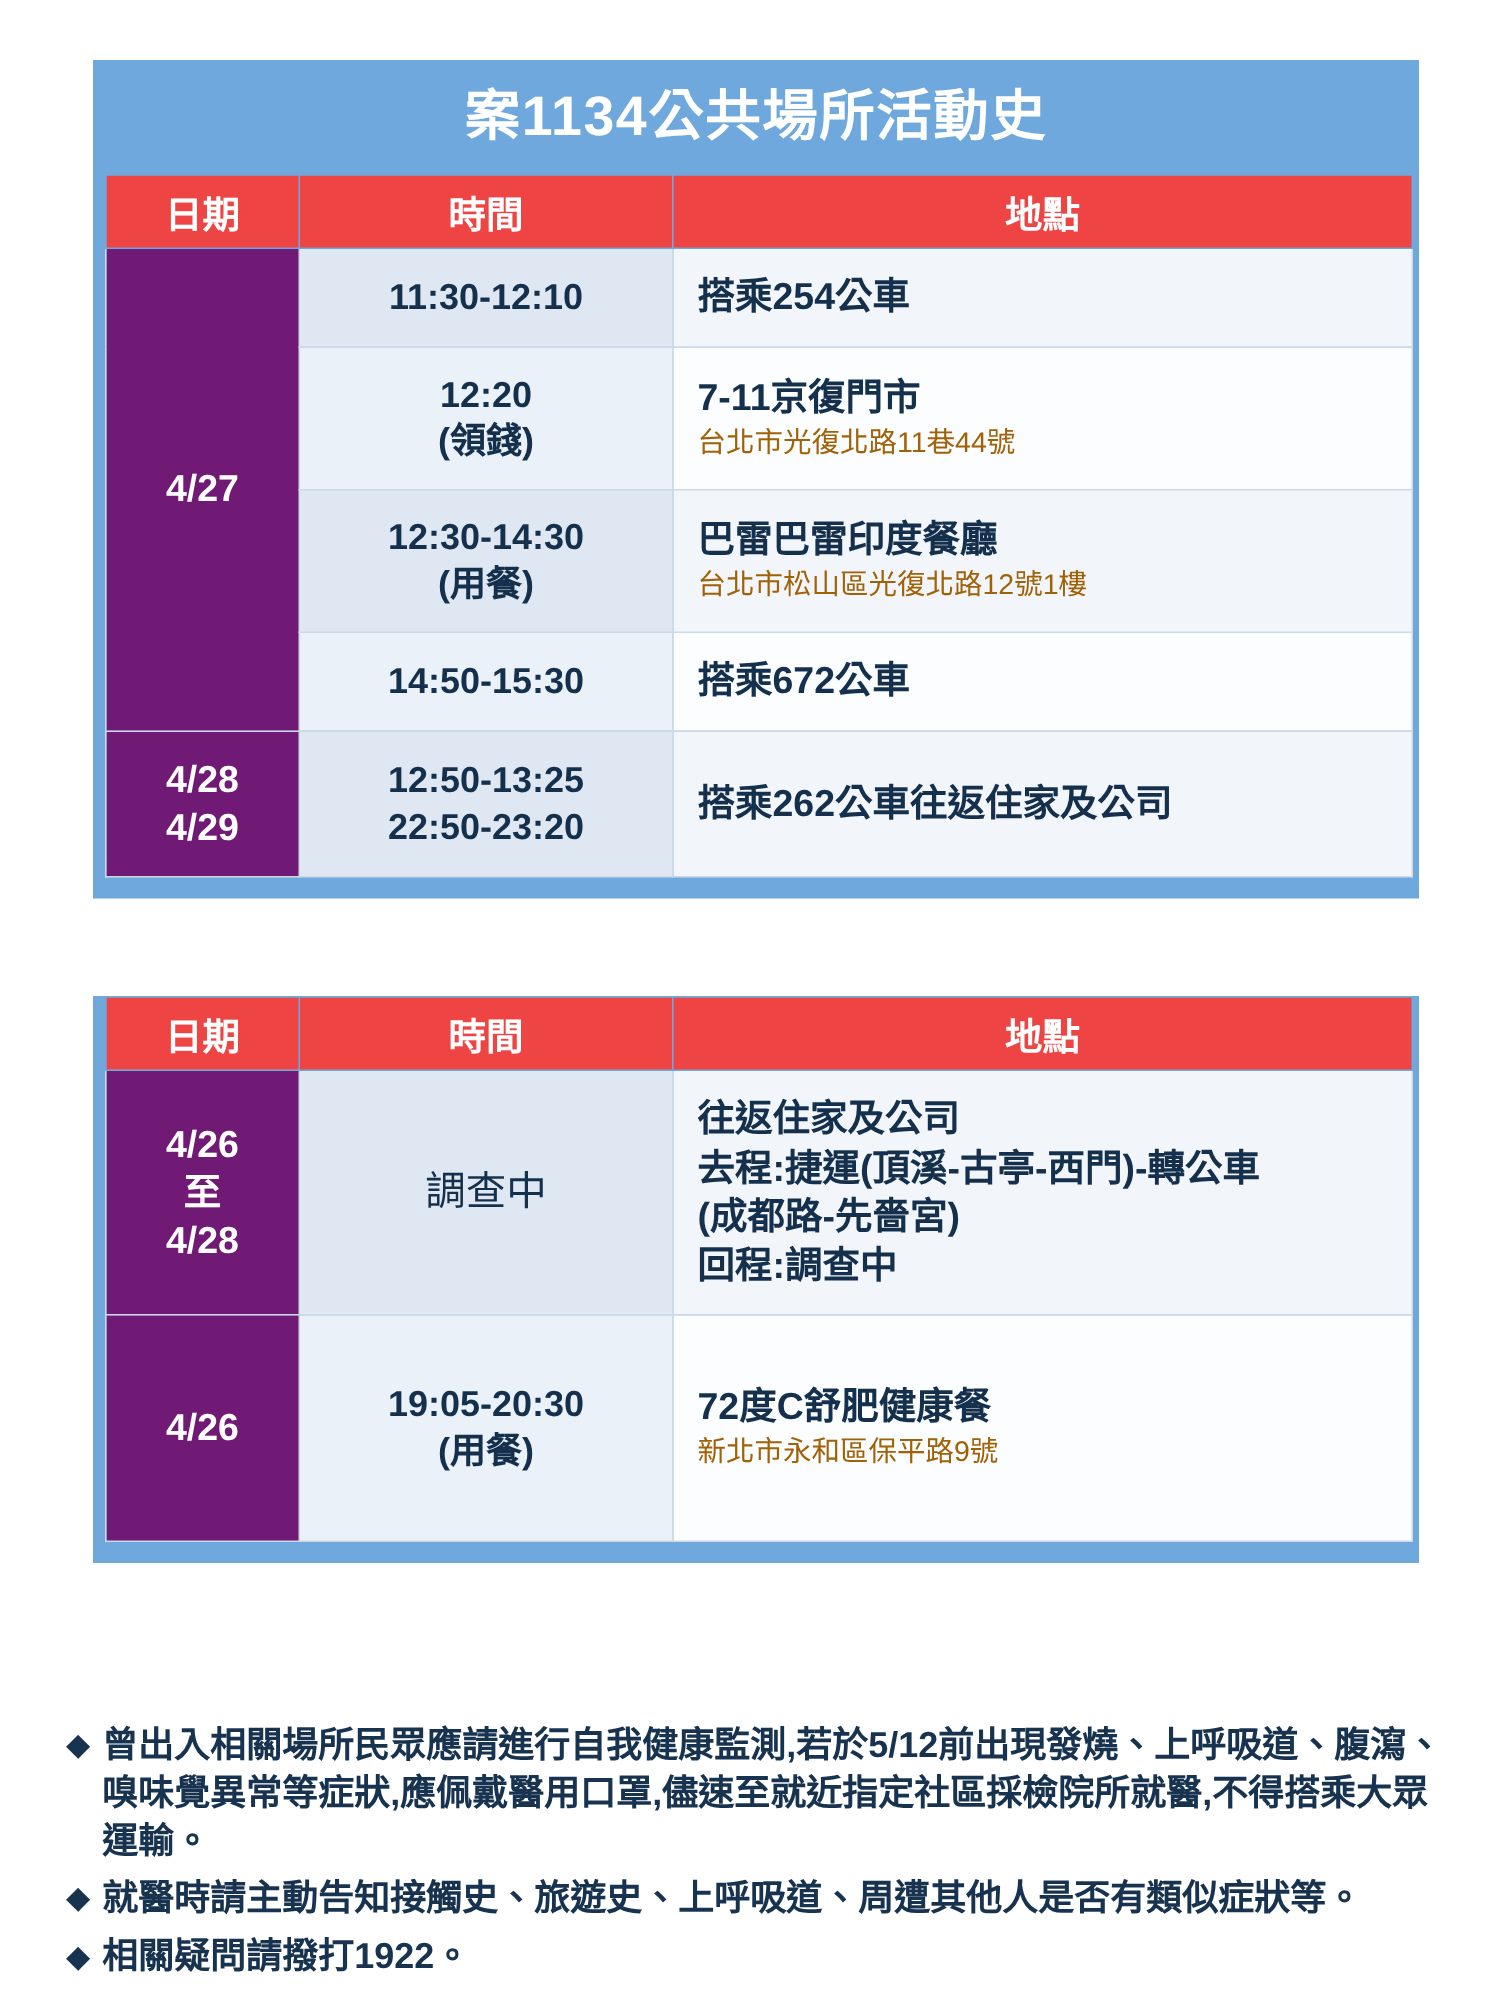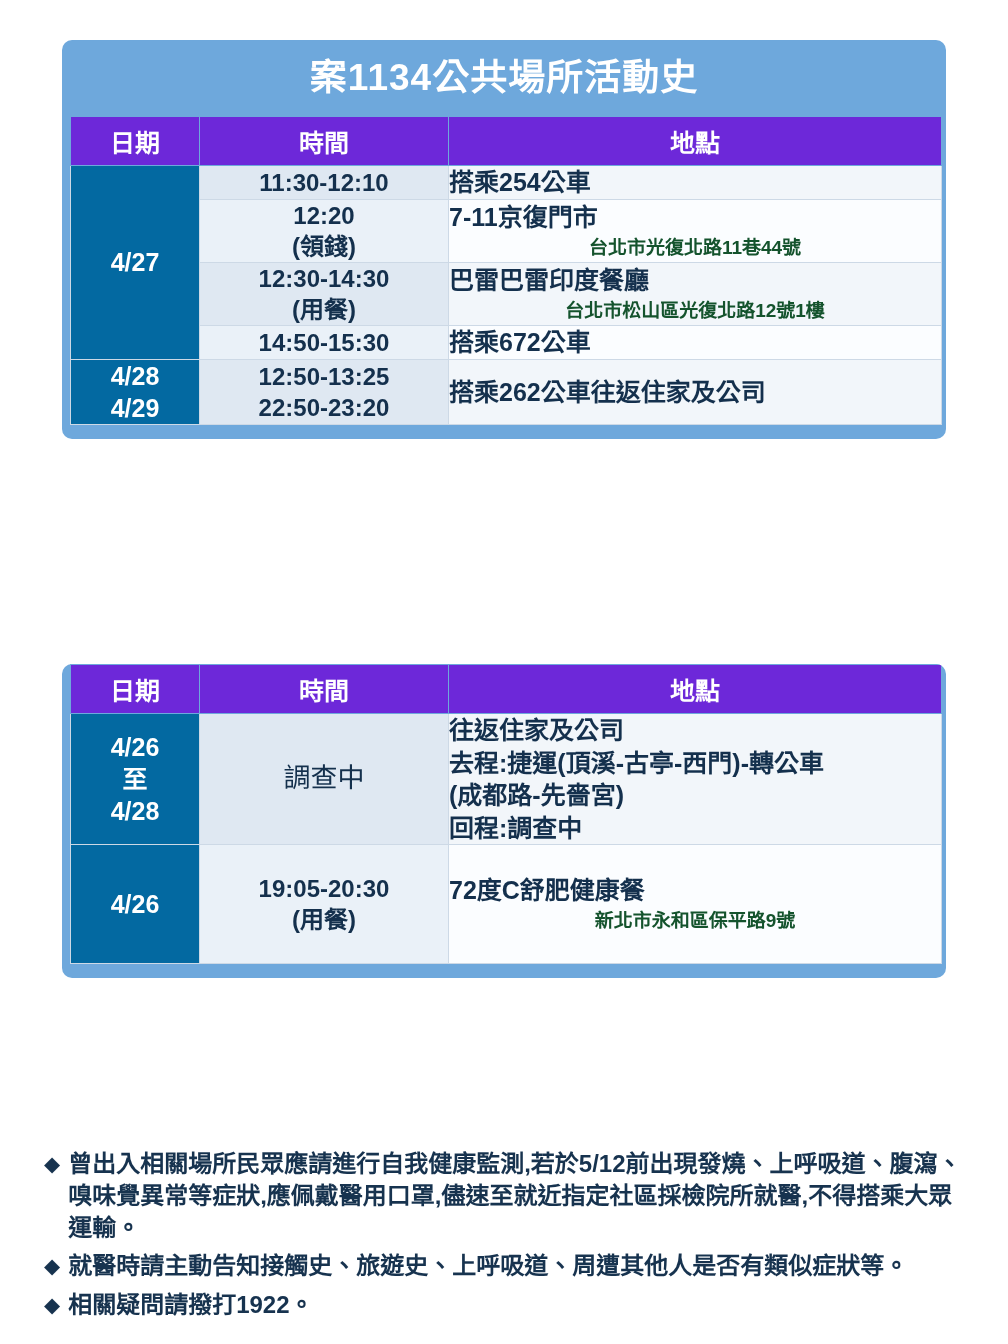--- a/index.html
+++ b/index.html
@@ -22,59 +22,59 @@
     box-sizing: border-box;
     padding: 0;
   }
 
   
   .card {
     position: absolute;
     left: 62px;
     width: 884px;
     background: #6ea8dc;
-    border-radius: 10px;
+    border-radius: 0;
     box-shadow: 0 0 0 0 transparent;
     overflow: hidden;
   }
   .card-title {
     height: 76px;
     line-height: 76px;
     text-align: center;
     color: #ffffff;
     font-size: 37px;
     font-weight: bold;
     letter-spacing: 1px;
   }
   table.sched {
     border-collapse: collapse;
     width: 868px;
     margin: 0 8px 14px 8px;
     table-layout: fixed;
   }
   table.sched th {
-    background: #6d28d9;
+    background: #ef4444;
     color: #ffffff;
     font-size: 25px;
     font-weight: bold;
     height: 48px;
     border: 1px solid #6ea8dc;
     padding: 0;
   }
   .col-date { width: 128px; }
   .col-time { width: 248px; }
   .col-place { width: 492px; }
 
   table.sched td {
     border: 1px solid #cdd9e6;
-    padding: 0;
+    padding: 16px;
     vertical-align: middle;
   }
   td.date-cell {
-    background: #0369a1;
+    background: #701a75;
     color: #ffffff;
     font-size: 25px;
     font-weight: bold;
     text-align: center;
     line-height: 1.28;
     border: 1px solid #1f4f7a;
   }
   td.time-cell {
     background: #dfe8f2;
     color: #14304d;
@@ -89,25 +89,24 @@
     background: #f2f6fa;
     color: #14304d;
     font-size: 25px;
     font-weight: bold;
     text-align: left;
     padding: 12px 14px;
     line-height: 1.3;
   }
   td.place-cell .addr {
     display: block;
-    color: #14532d;
+    color: #a16207;
     font-size: 19px;
-    font-weight: bold;
+    font-weight: normal;
     margin-top: 3px;
-    text-align: center;
   }
   td.place-cell .line {
     display: block;
   }
   .paren { display: block; }
 
   
   .row-alt td.time-cell { background: #eaf1f8; }
   .row-alt td.place-cell { background: #fbfdff; }
 

